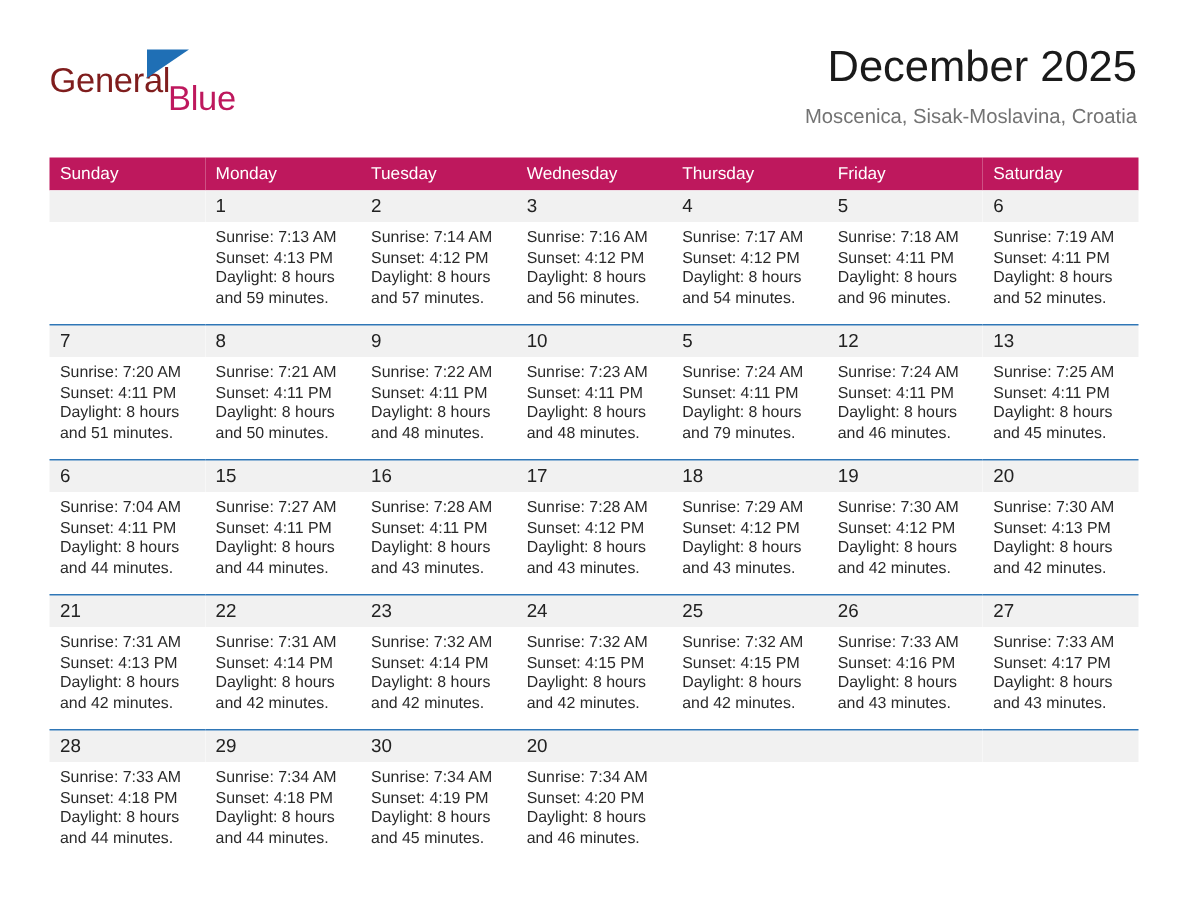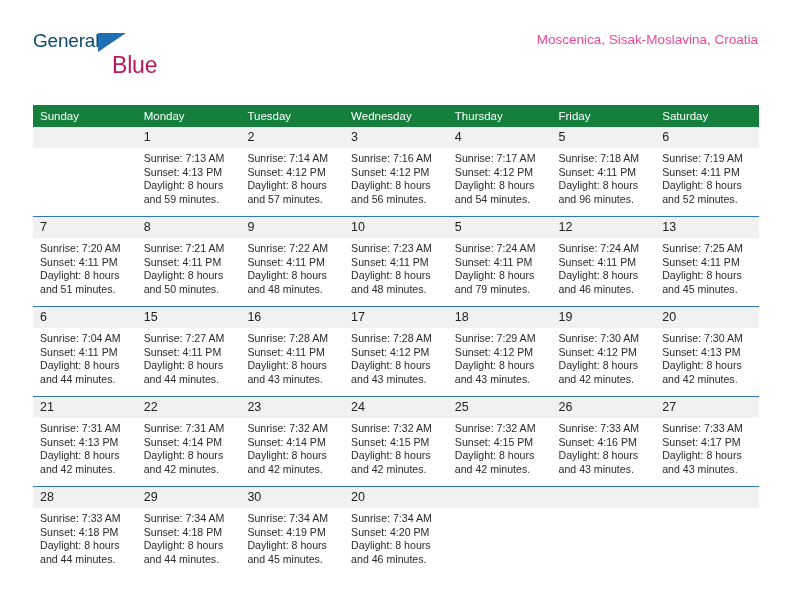--- a/index.html
+++ b/index.html
@@ -32,24 +32,24 @@
   .logo {
     position: absolute;
     left: 0;
     top: 0;
     width: 200px;
     height: 58px;
   }
   .logo-general {
     position: absolute;
     left: 0;
-    top: 0;
-    font-size: 19px;
+    top: 12px;
+    font-size: 23px;
     letter-spacing: -0.2px;
-    color: #0c4a6e;
+    color: #7f1d1d;
     line-height: 26px;
   }
   .logo-tri {
     position: absolute;
     left: 65px;
     top: 5px;
     width: 0;
     height: 0;
     border-left: 28px solid #1f6fb5;
     border-bottom: 19px solid transparent;
@@ -73,40 +73,40 @@
   }
   .cal-title {
     font-size: 29px;
     font-weight: normal;
     color: #1a1a1a;
     line-height: 38px;
     white-space: nowrap;
   }
   .cal-subtitle {
     font-size: 13.5px;
-    color: #ec4899;
+    color: #737373;
     line-height: 20px;
     margin-top: 4px;
     white-space: nowrap;
   }
 
   
   .calendar {
     position: absolute;
     left: 33px;
     top: 105px;
     width: 726px;
   }
   table.cal {
     width: 726px;
     border-collapse: collapse;
     table-layout: fixed;
   }
   table.cal th {
-    background: #15803d;
+    background: #be185d;
     color: #ffffff;
     font-size: 11.5px;
     font-weight: normal;
     text-align: left;
     padding: 5px 0 5px 7px;
     height: 19px;
     box-sizing: border-box;
   }
   td.daycell {
     vertical-align: top;
@@ -146,20 +146,21 @@
 
   <div class="top-bar">
 
     <div class="logo">
       <span class="logo-general">General</span>
       <span class="logo-tri"></span>
       <span class="logo-blue">Blue</span>
     </div>
 
     <div class="title-block">
+      <div class="cal-title">December 2025</div>
       <div class="cal-subtitle">Moscenica, Sisak-Moslavina, Croatia</div>
     </div>
 
   </div>
 
   <div class="calendar">
     <table class="cal">
       <thead>
         <tr>
           <th>Sunday</th>

